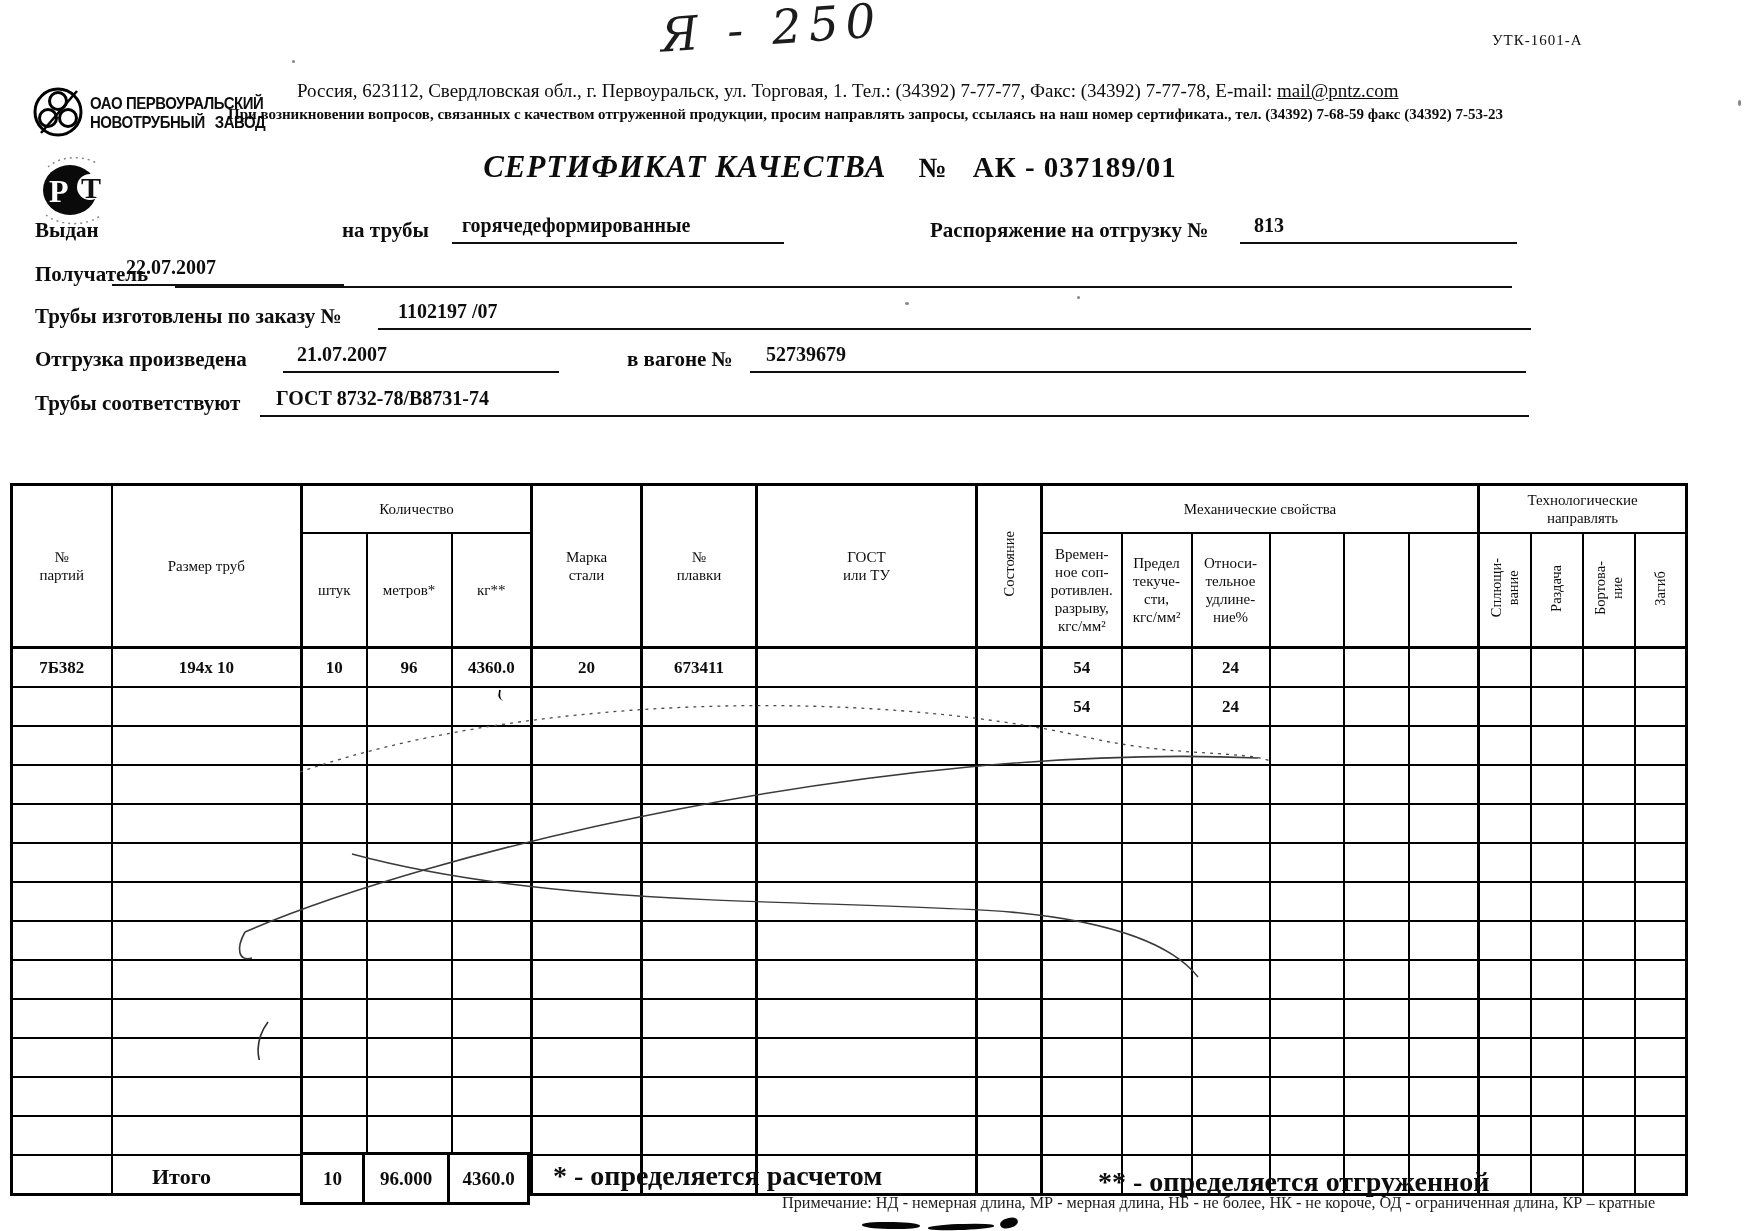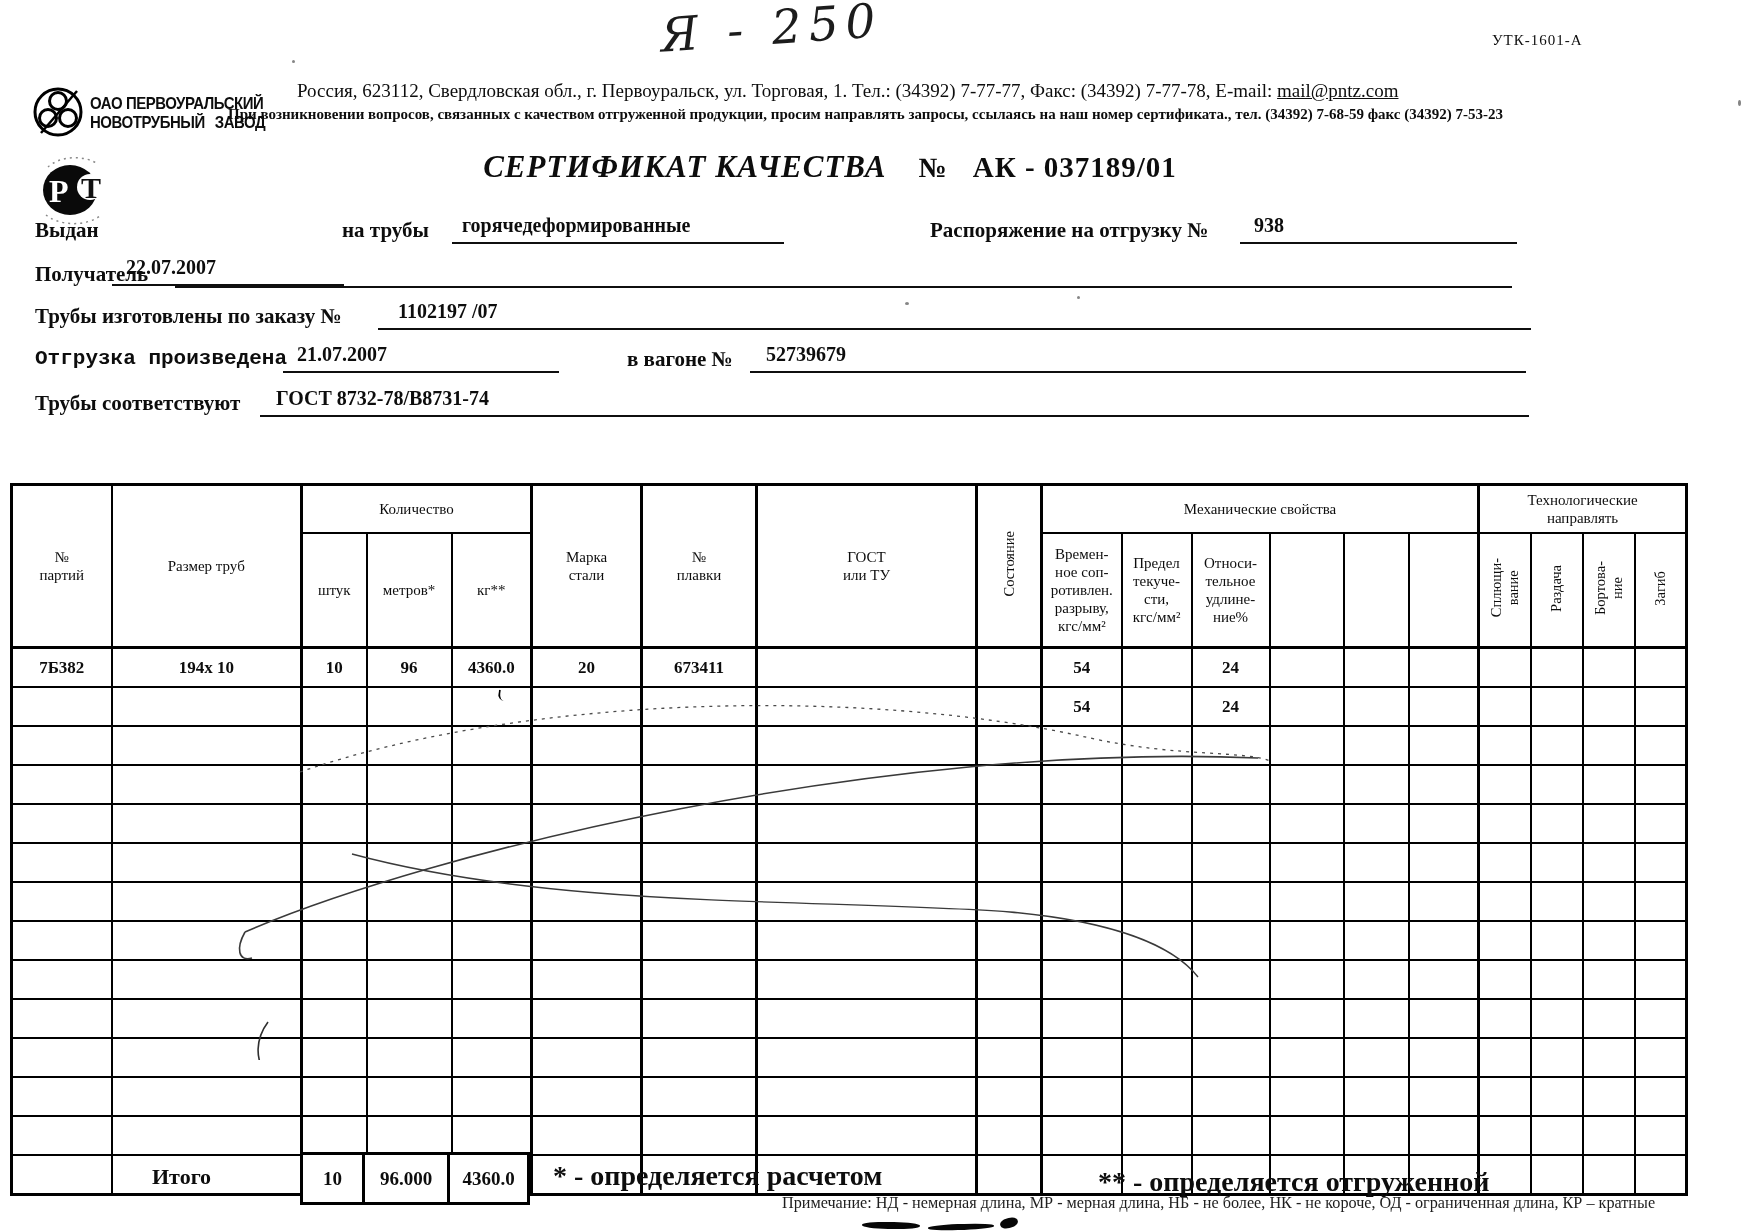--- a/index.html
+++ b/index.html
@@ -103,29 +103,29 @@
     <span class="t">СЕРТИФИКАТ КАЧЕСТВА</span>
     <span class="ns">№</span>
     <span class="num">АК -  037189/01</span>
   </div>
 
   <div class="flabel" style="left:35px;top:218px;">Выдан</div>
   <div class="fvalue" style="left:112px;top:214px;width:218px;padding-left:14px;margin-top:42px;">22.07.2007</div>
   <div class="flabel" style="left:342px;top:218px;">на трубы</div>
   <div class="fvalue" style="left:452px;top:214px;width:322px;padding-left:10px;">горячедеформированные</div>
   <div class="flabel" style="left:930px;top:218px;">Распоряжение на отгрузку №</div>
-  <div class="fvalue" style="left:1240px;top:214px;width:263px;padding-left:14px;">938</div>
+  <div class="fvalue" style="left:1240px;top:214px;width:263px;padding-left:14px;">813</div>
 
   <div class="flabel" style="left:35px;top:262px;">Получатель</div>
   <div class="fvalue" style="left:175px;top:258px;width:1337px;"></div>
 
   <div class="flabel" style="left:35px;top:304px;">Трубы изготовлены по заказу №</div>
   <div class="fvalue" style="left:378px;top:300px;width:1133px;padding-left:20px;">1102197   /07</div>
 
-  <div class="flabel" style="left:35px;top:347px;font-family:Liberation Mono, monospace;">Отгрузка произведена</div>
+  <div class="flabel" style="left:35px;top:347px;">Отгрузка произведена</div>
   <div class="fvalue" style="left:283px;top:343px;width:262px;padding-left:14px;">21.07.2007</div>
   <div class="flabel" style="left:627px;top:347px;">в вагоне №</div>
   <div class="fvalue" style="left:750px;top:343px;width:760px;padding-left:16px;">52739679</div>
 
   <div class="flabel" style="left:35px;top:391px;">Трубы соответствуют</div>
   <div class="fvalue" style="left:260px;top:387px;width:1253px;padding-left:16px;">ГОСТ 8732-78/В8731-74</div>
 
   <div class="tablewrap">
     <table class="cert">
       <colgroup>

